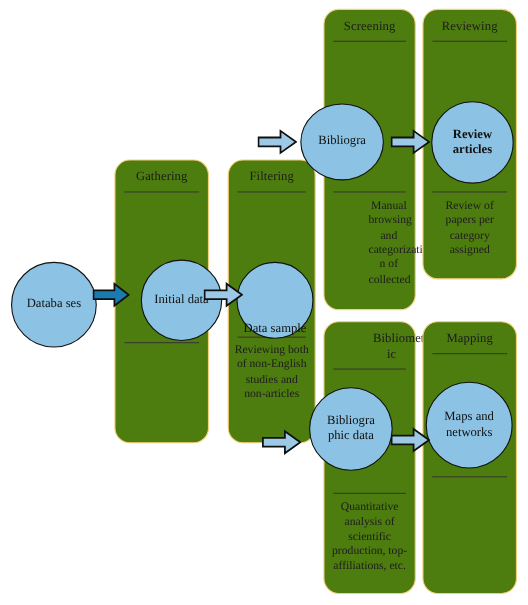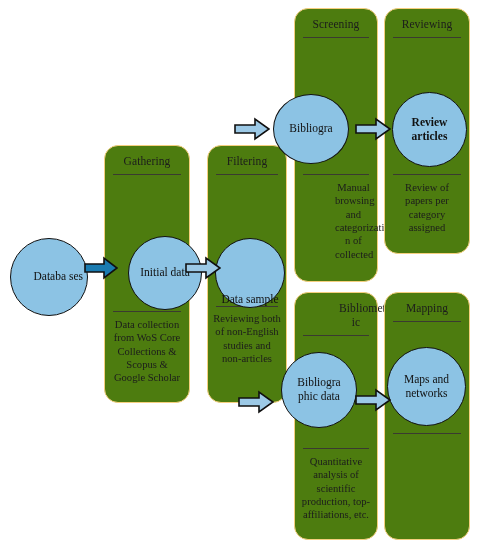--- a/index.html
+++ b/index.html
@@ -83,21 +83,20 @@
 </style>
 </head>
 <body>
 
 <div id="flowchart">
 
   <div class="phase-box" style="left:104px; top:145px; width:86px; height:258px;">
     <div class="phase-title" style="top:9px;">Gathering</div>
     <div class="phase-rule" style="left:8px; right:8px; top:28px;"></div>
     <div class="phase-rule" style="left:8px; right:8px; top:165px;"></div>
-    <div class="phase-desc" style="top:172px;">Data collection from WoS Core Collections &amp; Scopus &amp; Google Scholar</div>
   </div>
 
   <div class="phase-box" style="left:207px; top:145px; width:80px; height:258px;">
     <div class="phase-title" style="top:9px;">Filtering</div>
     <div class="phase-rule" style="left:8px; right:8px; top:28px;"></div>
     <div class="phase-rule" style="left:8px; right:8px; top:160px;"></div>
     <div class="phase-desc" style="top:166px;">Reviewing both of non-English studies and non-articles</div>
   </div>
 
   <div class="phase-box" style="left:294px; top:8px; width:84px; height:274px;">
@@ -156,21 +155,21 @@
       <path d="M1,8 L21,8 L21,2 L35,12 L21,22 L21,16 L1,16 Z" fill="#9cc9e6" stroke="#101010" stroke-width="1.6" stroke-linejoin="miter"></path>
     </svg>
   </div>
 
   <div class="arrow" style="left:355px; top:388px; width:36px; height:24px;">
     <svg width="36" height="24" viewBox="0 0 36 24">
       <path d="M1,8 L21,8 L21,2 L35,12 L21,22 L21,16 L1,16 Z" fill="#9cc9e6" stroke="#101010" stroke-width="1.6" stroke-linejoin="miter"></path>
     </svg>
   </div>
 
-  <div class="node-circle" style="left:10px; top:238px; width:78px; height:78px;text-align:right;">
+  <div class="node-circle" style="left:10px; top:238px; width:78px; height:78px;">
     <span>Databa ses</span>
   </div>
 
   <div class="node-circle" style="left:128px; top:236px; width:74px; height:74px;">
     <span>Initial data</span>
   </div>
 
   <div class="node-circle" style="left:215px; top:238px; width:70px; height:70px;align-items:flex-end;">
     <span>Data sample</span>
   </div>

